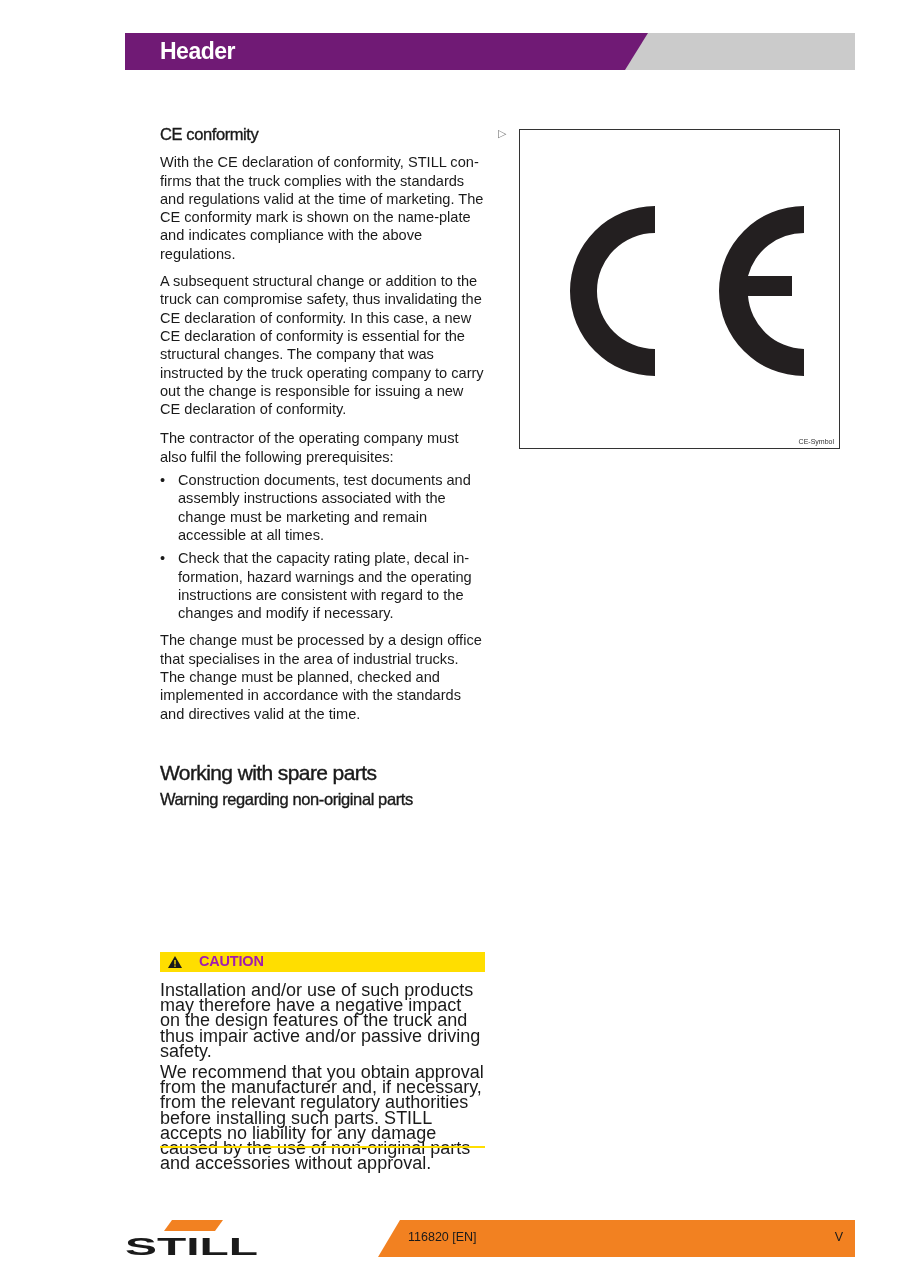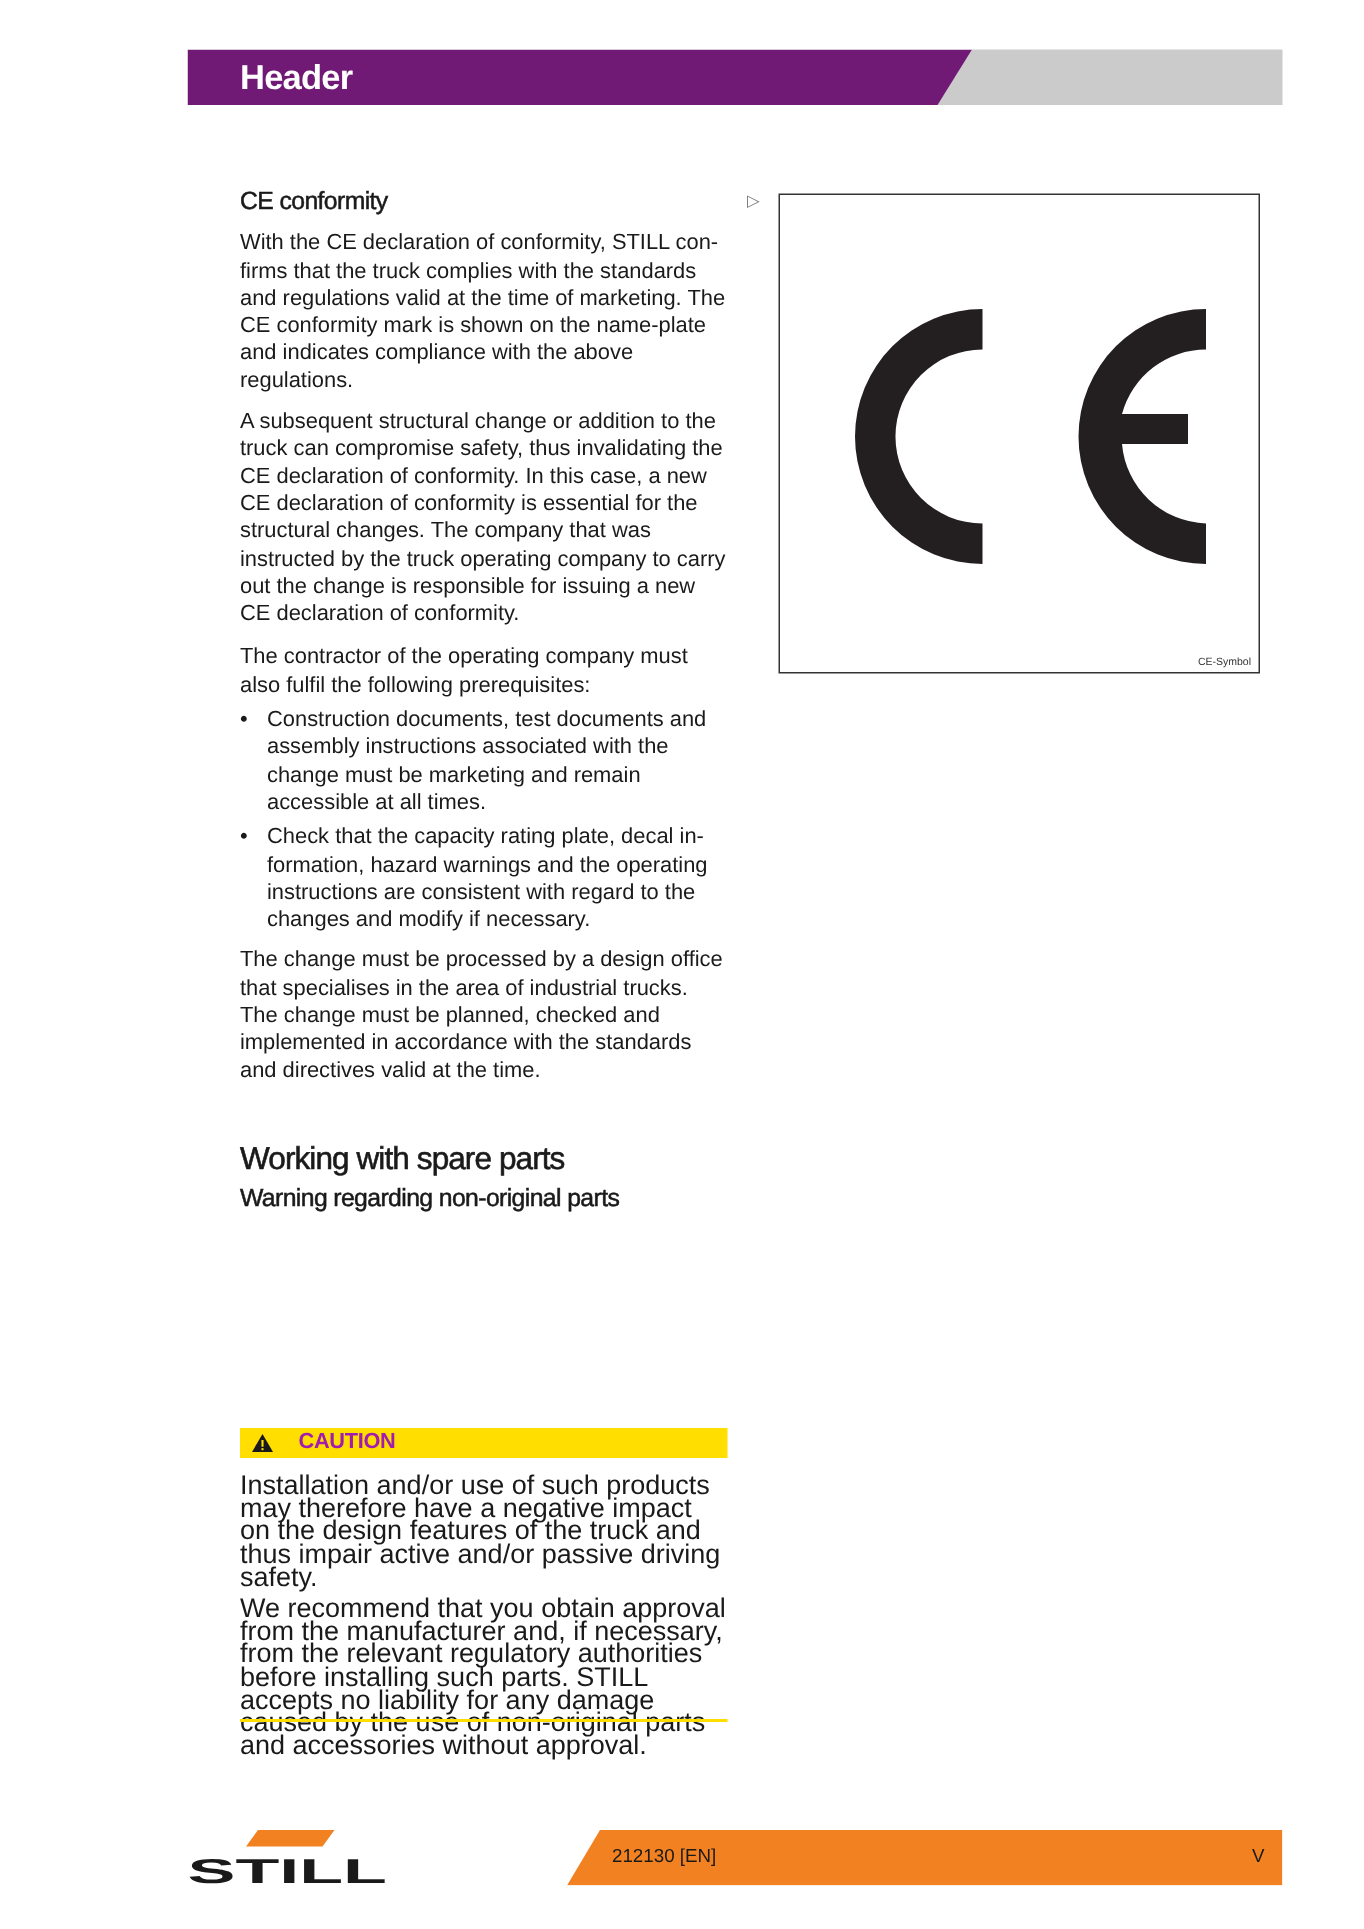--- a/index.html
+++ b/index.html
@@ -101,15 +101,15 @@
 </div>
 <div class="caution-rule"></div>
 
 <div class="logo">
   <svg width="135" height="38" viewBox="0 0 135 38">
     <polygon points="47,1 98,1 90,12 39,12" fill="#f28121"></polygon>
     <text x="0" y="36" font-family="Liberation Sans, sans-serif" font-weight="bold" font-size="23" fill="#1a1a1a" textLength="133" lengthAdjust="spacingAndGlyphs">STILL</text>
   </svg>
 </div>
 <div class="footer-bar">
-  <span class="footer-doc">212130 [EN]</span>
+  <span class="footer-doc">116820 [EN]</span>
   <span class="footer-page">V</span>
 </div>
 
 </body></html>

